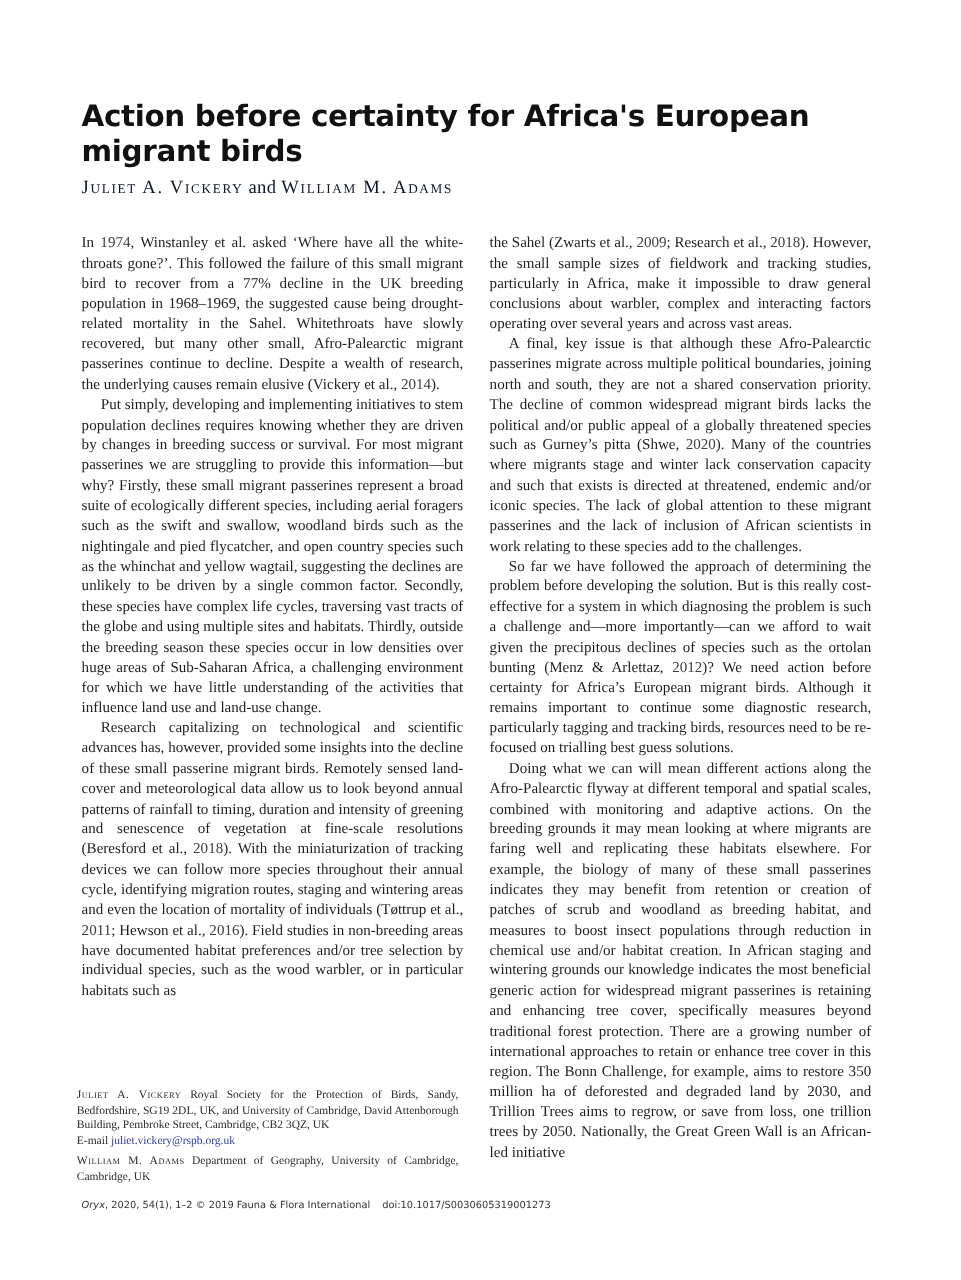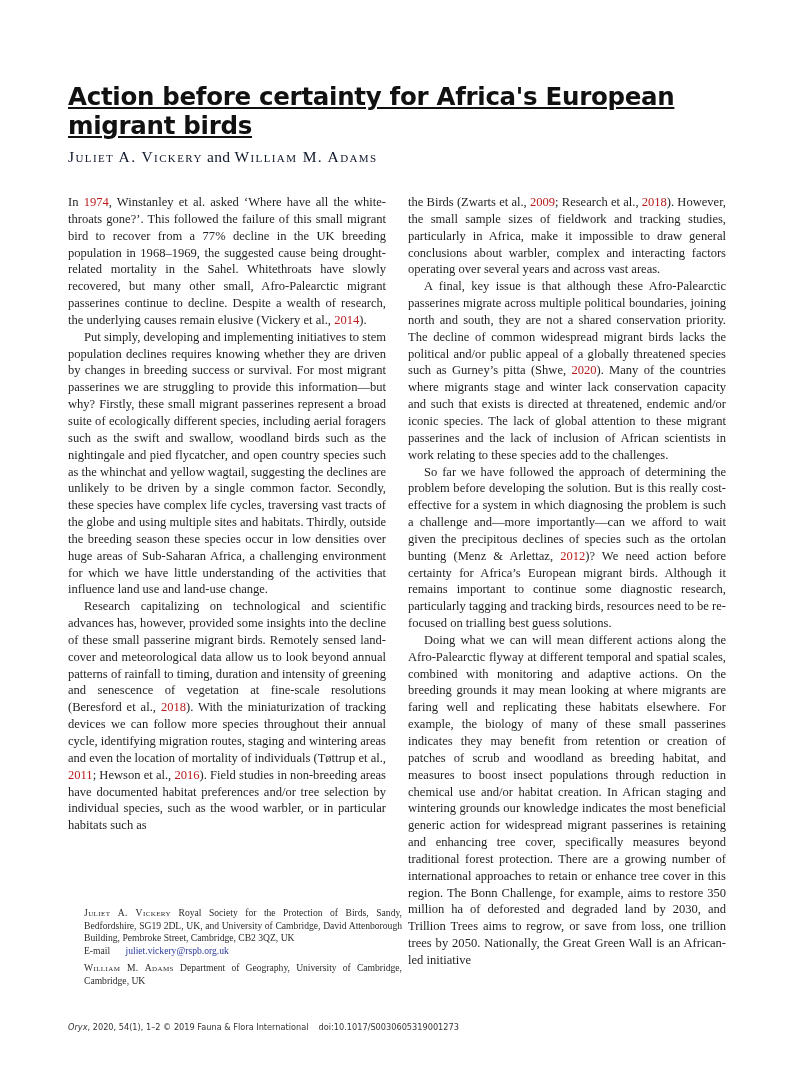--- a/index.html
+++ b/index.html
@@ -1,48 +1,48 @@
 <!DOCTYPE html>
 <html><head>
 <meta charset="utf-8">
 <style>
   html, body { margin: 0; padding: 0; background: #ffffff; }
   body { width: 801px; height: 1067px; position: relative; overflow: hidden; color: #1a1a1a; }
   .title {
     position: absolute; left: 68px; top: 66px; width: 640px;
     font-family: "DejaVu Sans", sans-serif; font-weight: bold;
-    font-size: 24.5px; line-height: 29px; color: #111; letter-spacing: -0.3px; text-decoration: underline;
+    font-size: 24.5px; line-height: 29px; color: #111; letter-spacing: -0.3px;
   }
   .authors {
     position: absolute; left: 68px; top: 148px;
     font-family: "Liberation Serif", serif; font-size: 15.5px; color: #0f172a;
     letter-spacing: 0.3px;
   }
   .sc { font-variant: small-caps; letter-spacing: 1.4px; }
   .col {
     position: absolute; top: 194px; width: 318px;
     font-family: "Liberation Serif", serif; font-size: 12.55px; line-height: 16.85px;
     text-align: justify; hyphens: manual; color: #1e1e1e;
   }
   .col-left { left: 68px; }
   .col-right { left: 408px; }
   .col p { margin: 0; text-indent: 16px; }
   .col p.first { text-indent: 0; }
-  .cite { color: #b91c1c; }
+  .cite { color: #404040; }
   .affil {
-    position: absolute; left: 84px; width: 318px;
+    position: absolute; left: 64px; width: 318px;
     font-family: "Liberation Serif", serif; font-size: 9.6px; line-height: 12.6px;
     text-align: justify; color: #2a2a2a;
   }
   .affil-1 { top: 907px; }
   .affil-2 { top: 962px; }
   .affil .sc { letter-spacing: 0.4px; }
-  .email { color: #2b3a9c; margin-left: 13px; }
+  .email { color: #2b3a9c; }
   .footer {
-    position: absolute; left: 68px; top: 1022px;
+    position: absolute; left: 68px; top: 999px;
     font-family: "DejaVu Sans", sans-serif; font-size: 8.2px; color: #333;
     white-space: nowrap;
   }
   .footer .journal { font-style: italic; }
   .footer .doi { margin-left: 10px; }
 </style>
 </head>
 <body>
 
 <h1 class="title">Action before certainty for Africa's European migrant birds</h1>
@@ -53,21 +53,21 @@
   <span class="sc">William M. Adams</span>
 </div>
 
 <div class="col col-left">
   <p class="first"><span>In </span><a class="cite">1974</a><span>, Winstanley et al. asked ‘Where have all the white­throats gone?’. This followed the failure of this small mi­grant bird to recover from a 77% decline in the UK breed­ing population in 1968–1969, the suggested cause being drought-related mortality in the Sahel. Whitethroats have slowly recovered, but many other small, Afro-Palearctic migrant passerines continue to decline. Despite a wealth of research, the underlying causes remain elusive (Vickery et al., </span><a class="cite">2014</a><span>).</span></p>
   <p>Put simply, developing and implementing initiatives to stem population declines requires knowing whether they are driven by changes in breeding success or survival. For most migrant passerines we are struggling to provide this information—but why? Firstly, these small migrant passer­ines represent a broad suite of ecologically different species, including aerial foragers such as the swift and swallow, woodland birds such as the nightingale and pied flycatcher, and open country species such as the whinchat and yellow wagtail, suggesting the declines are unlikely to be driven by a single common factor. Secondly, these species have complex life cycles, traversing vast tracts of the globe and using multiple sites and habitats. Thirdly, outside the breeding season these species occur in low densities over huge areas of Sub-Saharan Africa, a challenging environment for which we have little understanding of the activities that influence land use and land-use change.</p>
   <p><span>Research capitalizing on technological and scientific advances has, however, provided some insights into the decline of these small passerine migrant birds. Remotely sensed land-cover and meteorological data allow us to look beyond annual patterns of rainfall to timing, duration and intensity of greening and senescence of vegetation at fine-scale resolutions (Beresford et al., </span><a class="cite">2018</a><span>). With the mini­aturization of tracking devices we can follow more species throughout their annual cycle, identifying migration routes, staging and wintering areas and even the location of mortal­ity of individuals (Tøttrup et al., </span><a class="cite">2011</a><span>; Hewson et al., </span><a class="cite">2016</a><span>). Field studies in non-breeding areas have documented habi­tat preferences and/or tree selection by individual species, such as the wood warbler, or in particular habitats such as</span></p>
 </div>
 
 <div class="col col-right">
-  <p class="first"><span>the Birds (Zwarts et al., </span><a class="cite">2009</a><span>; Research et al., </span><a class="cite">2018</a><span>). However, the small sample sizes of fieldwork and tracking studies, particularly in Africa, make it impossible to draw general conclusions about warbler, complex and interacting factors operating over several years and across vast areas.</span></p>
+  <p class="first"><span>the Sahel (Zwarts et al., </span><a class="cite">2009</a><span>; Research et al., </span><a class="cite">2018</a><span>). However, the small sample sizes of fieldwork and tracking studies, particularly in Africa, make it impossible to draw general conclusions about warbler, complex and interacting factors operating over several years and across vast areas.</span></p>
   <p><span>A final, key issue is that although these Afro-Palearctic passerines migrate across multiple political boundaries, join­ing north and south, they are not a shared conservation priority. The decline of common widespread migrant birds lacks the political and/or public appeal of a globally threat­ened species such as Gurney’s pitta (Shwe, </span><a class="cite">2020</a><span>). Many of the countries where migrants stage and winter lack con­servation capacity and such that exists is directed at threat­ened, endemic and/or iconic species. The lack of global attention to these migrant passerines and the lack of inclu­sion of African scientists in work relating to these species add to the challenges.</span></p>
   <p><span>So far we have followed the approach of determining the problem before developing the solution. But is this really cost-effective for a system in which diagnosing the problem is such a challenge and—more importantly—can we afford to wait given the precipitous declines of species such as the ortolan bunting (Menz &amp; Arlettaz, </span><a class="cite">2012</a><span>)? We need action be­fore certainty for Africa’s European migrant birds. Although it remains important to continue some diagnostic research, particularly tagging and tracking birds, resources need to be re-focused on trialling best guess solutions.</span></p>
   <p>Doing what we can will mean different actions along the Afro-Palearctic flyway at different temporal and spatial scales, combined with monitoring and adaptive actions. On the breeding grounds it may mean looking at where migrants are faring well and replicating these habitats elsewhere. For example, the biology of many of these small passerines indicates they may benefit from retention or creation of patches of scrub and woodland as breeding habitat, and measures to boost insect populations through reduction in chemical use and/or habitat creation. In Afri­can staging and wintering grounds our knowledge indi­cates the most beneficial generic action for widespread migrant passerines is retaining and enhancing tree cover, specifically measures beyond traditional forest protection. There are a growing number of international approaches to retain or enhance tree cover in this region. The Bonn Challenge, for example, aims to restore 350 million ha of deforested and degraded land by 2030, and Trillion Trees aims to regrow, or save from loss, one trillion trees by 2050. Nationally, the Great Green Wall is an African-led initiative</p>
 </div>
 
 <div class="affil affil-1">
   <span class="sc">Juliet A. Vickery</span><span> Royal Society for the Protection of Birds, Sandy, Bedfordshire, SG19 2DL, UK, and University of Cambridge, David Attenborough Building, Pembroke Street, Cambridge, CB2 3QZ, UK</span><br>
   <span>E-mail </span><a class="email">juliet.vickery@rspb.org.uk</a>
 </div>
 

